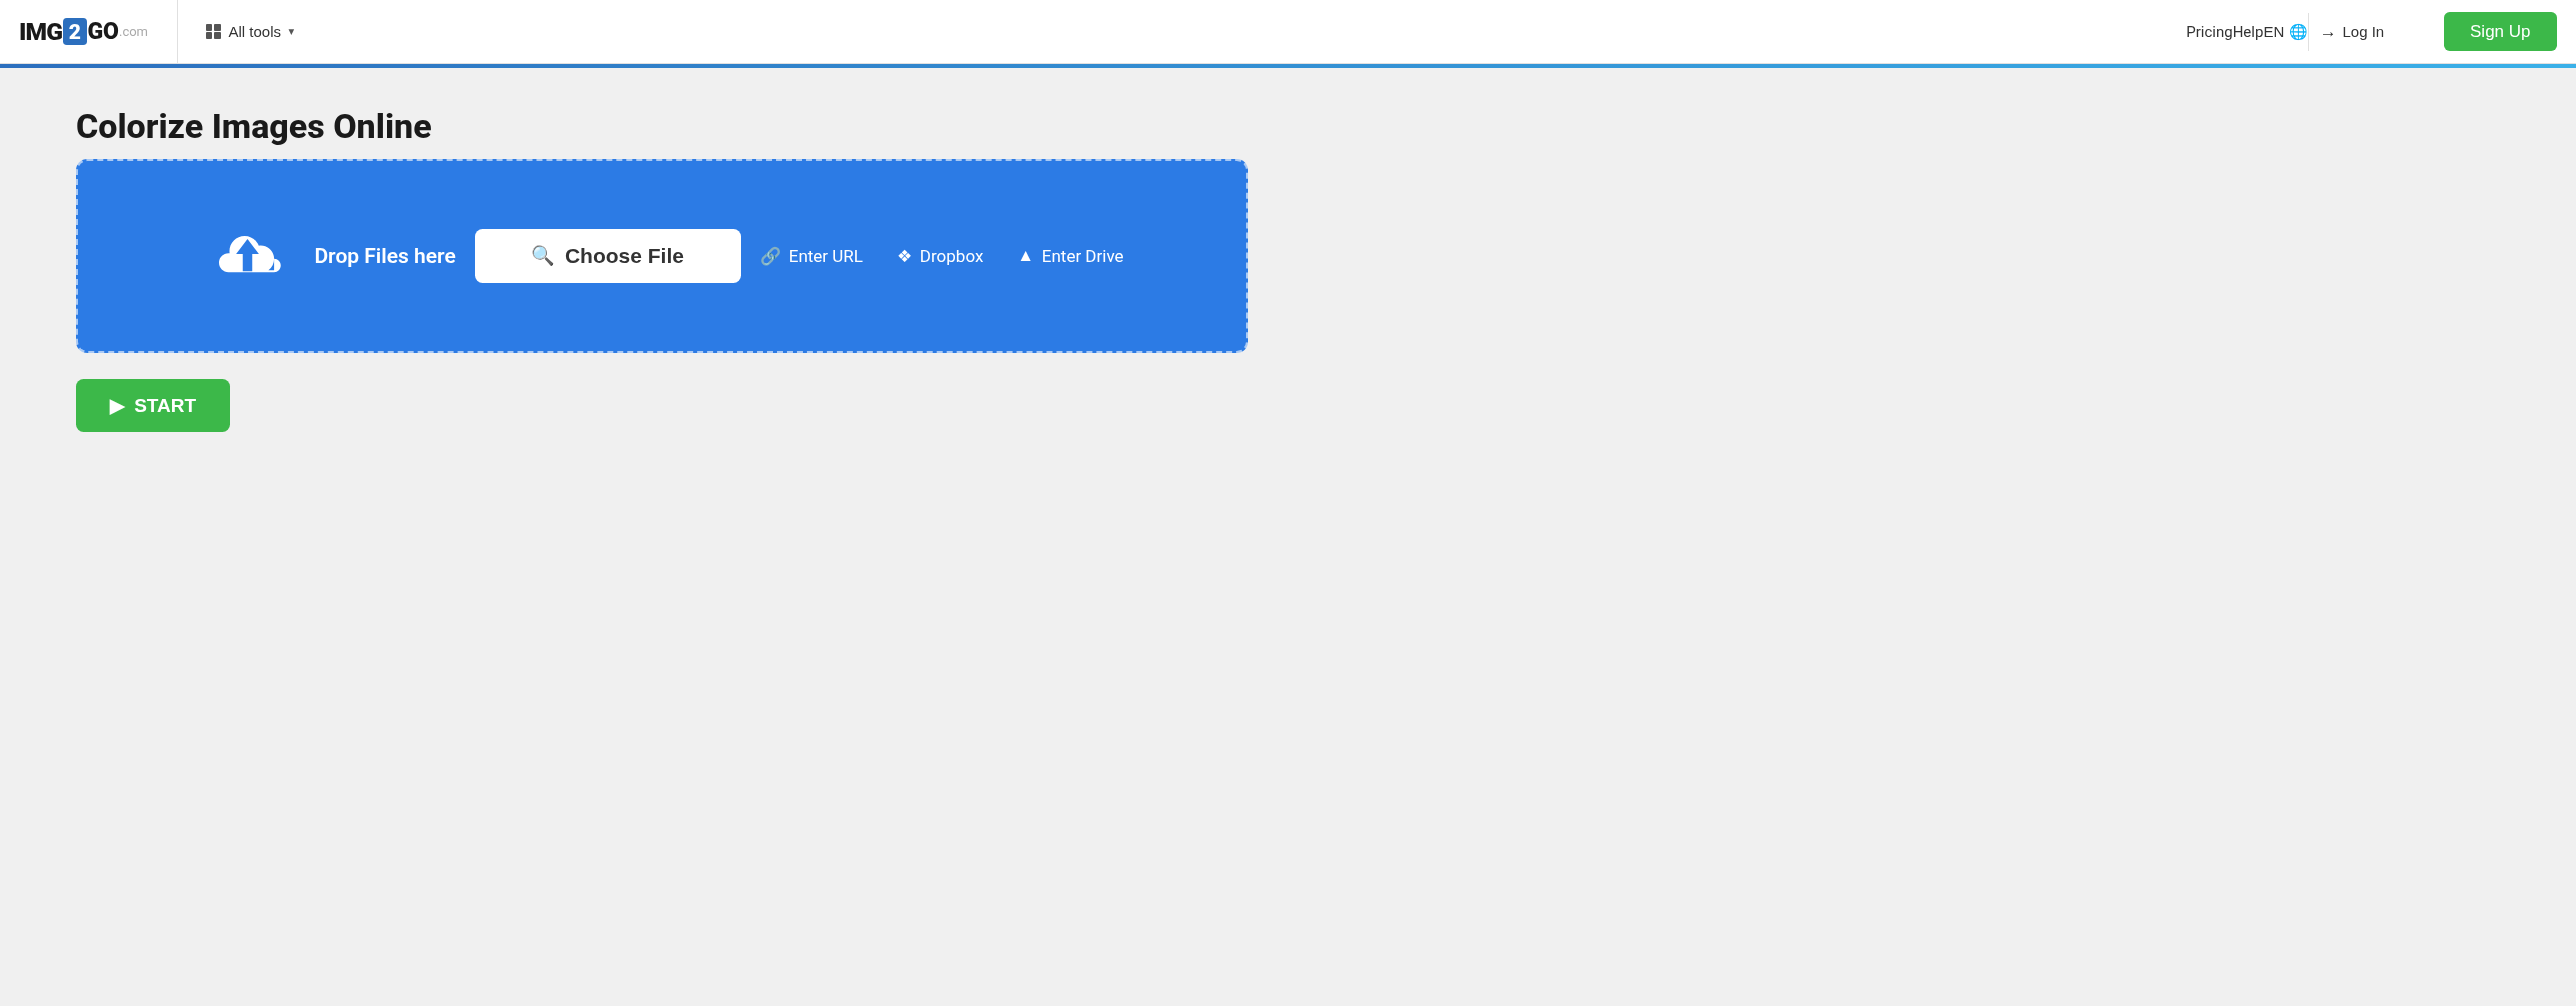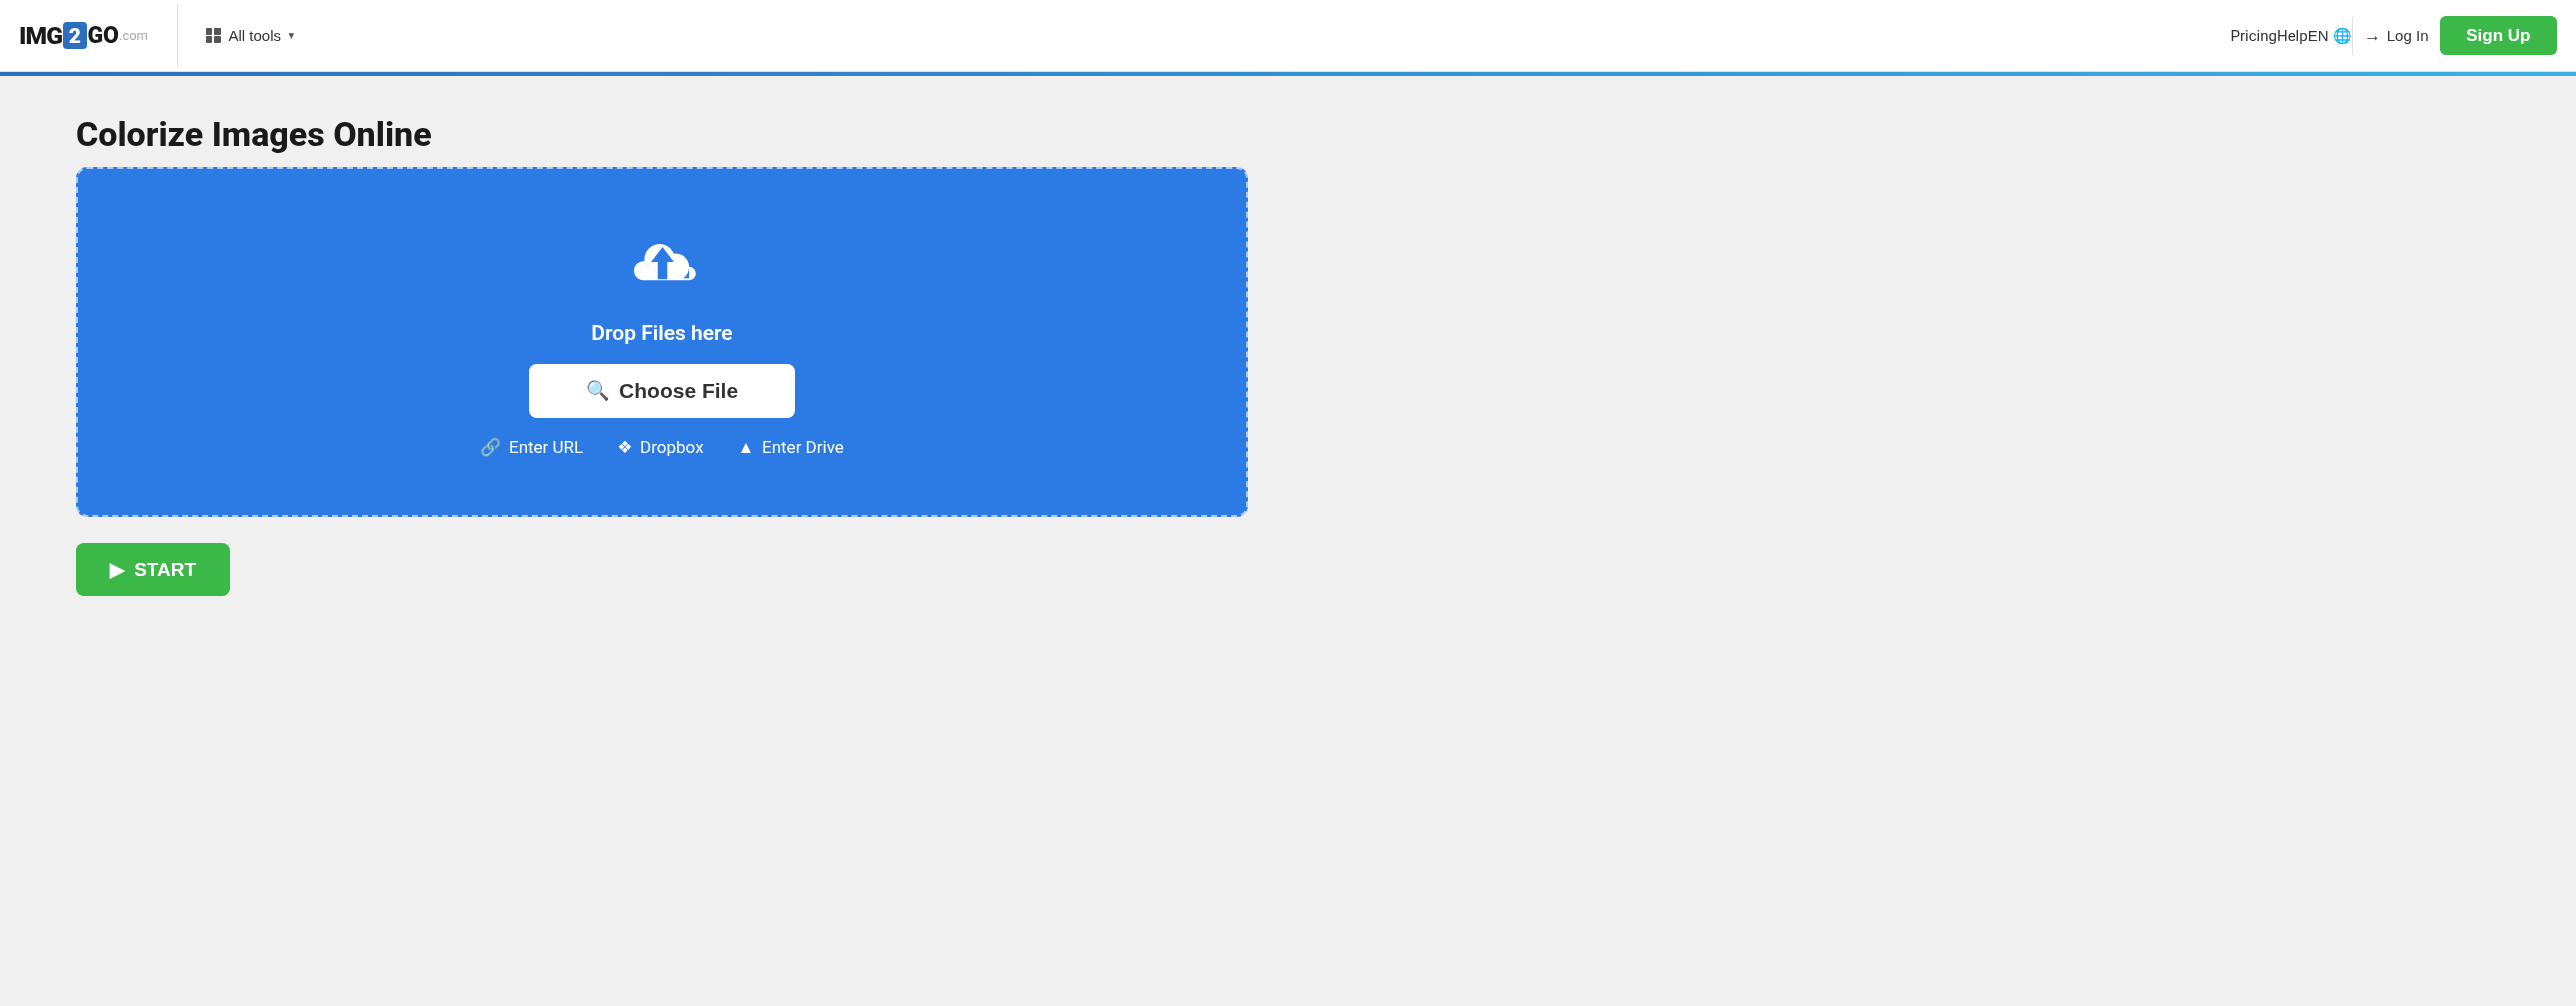--- a/index.html
+++ b/index.html
@@ -2,21 +2,21 @@
 <html style="font-size:15px"><head>
   <meta charset="utf-8">
   <style>
     * { box-sizing: border-box; margin: 0; padding: 0; }
     body { font-family: -apple-system, BlinkMacSystemFont, 'Segoe UI', Roboto, sans-serif; background: #f0f0f0; }
 
     
     .header {
       background: #fff;
       border-bottom: 0.9px solid #e0e0e0;
-      height: 72px;
+      height: 64px;
       display: flex;
       align-items: center;
       padding: 6px 19px;
       position: relative;
       z-index: 10;
     }
     .header-left {
       display: flex;
       align-items: center;
       gap: 0;
@@ -114,25 +114,26 @@
       border: none;
       padding: 5.7px 11.3px;
     }
     .login-arrow {
       font-size: 17px;
     }
     .signup-btn {
       background: #3cb849;
       color: white;
       font-size: 17px;
-      font-weight: 700;
+      font-weight: 400;
       border: none;
       border-radius: 5.7px;
       padding: 9.5px 26.5px;
       cursor: pointer;
+      margin-left: 48px;
     }
 
     
     .header-blue-bar {
       height: 3.8px;
       background: linear-gradient(to right, #2c6fbe, #3ab0e8);
     }
 
     
     .main {
@@ -153,21 +154,21 @@
       margin-bottom: 28px;
     }
 
     
     .upload-area {
       background: #2c7be5;
       border: 2.8px dashed rgba(255,255,255,0.6);
       border-radius: 11.3px;
       padding: 57px 38px;
       display: flex;
-      flex-direction: column;
+      flex-direction: row;
       align-items: center;
       justify-content: center;
       gap: 19px;
       max-width: 1182px;
       cursor: pointer;
     }
     .cloud-upload-icon {
       width: 95px;
       height: 76px;
     }

